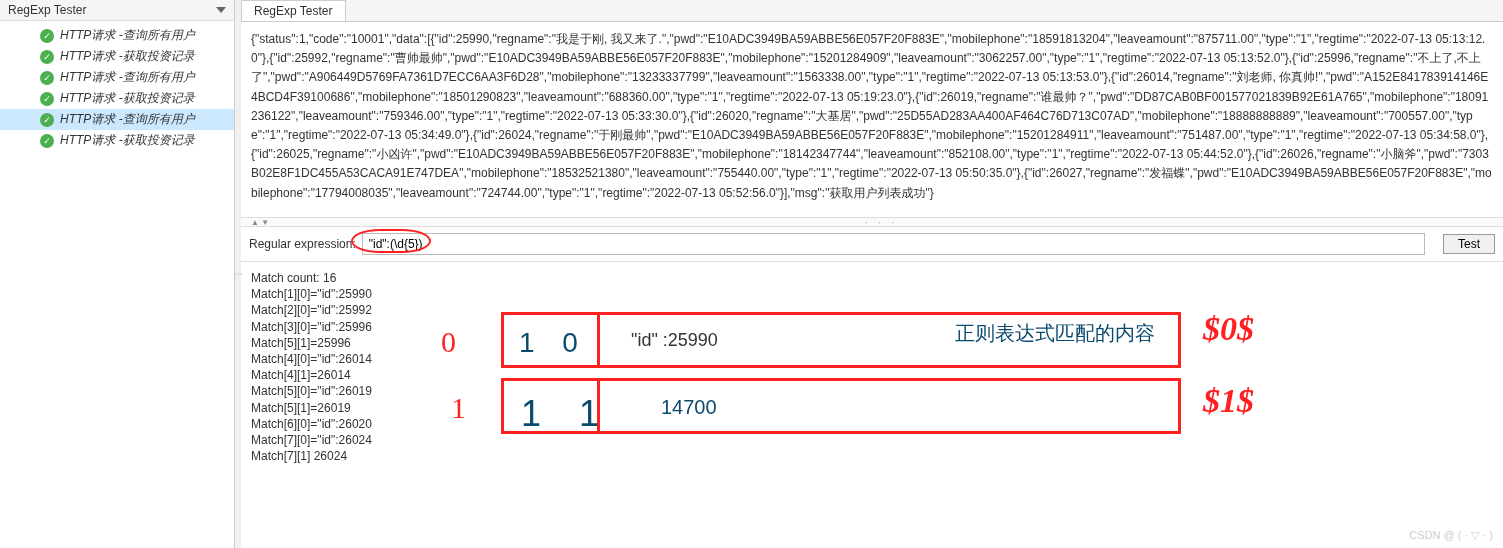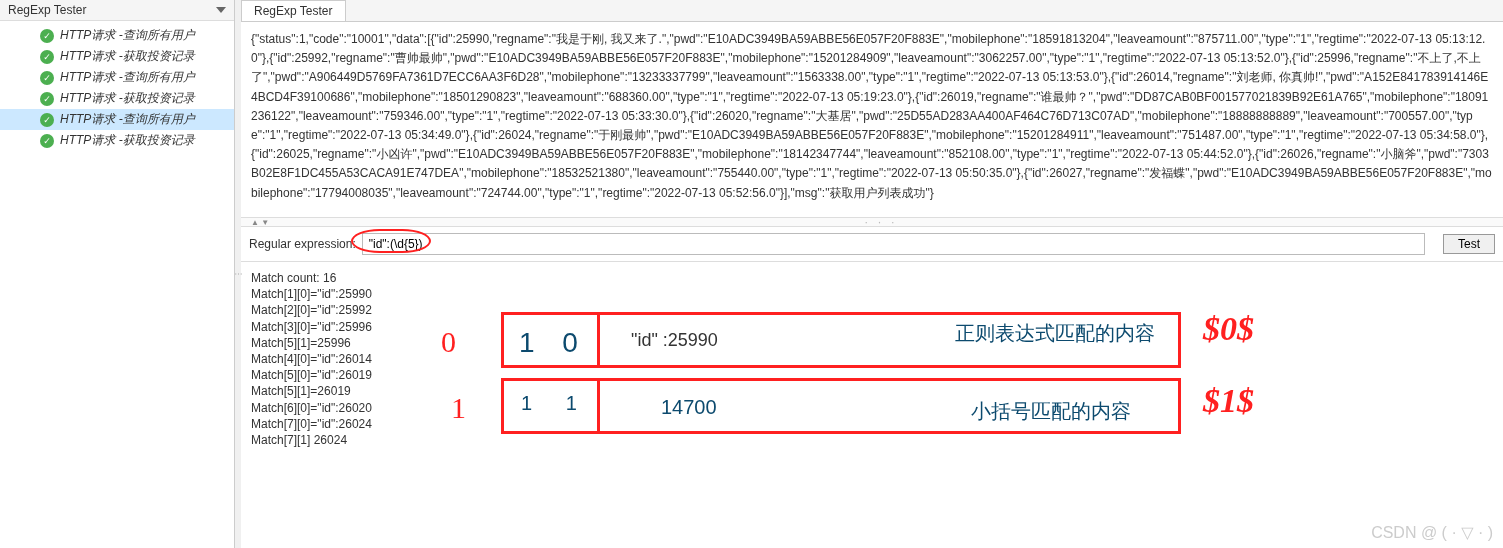--- a/index.html
+++ b/index.html
@@ -27,21 +27,21 @@
     .regex-label { margin-right: 6px; font-size: 12px; text-align: center; }
     .regex-input { flex: 1; border: 1px solid #bbb; padding: 3px 6px; font-size: 12px; height: 22px; }
     .test-btn { margin-left: 18px; padding: 2px 14px; border: 1px solid #999; background: #f0f0f0; font-size: 12px; cursor: pointer; }
     .results { padding: 8px 10px; font-size: 12px; line-height: 1.35; position: relative; flex: 1; overflow: hidden; }
     .result-line { white-space: nowrap; }
     .highlight-oval { position: absolute; border: 2px solid #ff2020; border-radius: 50% / 70%; pointer-events: none; }
     .anno-box { position: absolute; border: 3px solid #ff2020; pointer-events: none; }
     .anno-text { position: absolute; color: #0c4a6e; font-size: 20px; font-family: "Microsoft YaHei", sans-serif; pointer-events: none; }
     .anno-hand { position: absolute; color: #ff2020; font-family: "Comic Sans MS", cursive; pointer-events: none; }
     .vline { position: absolute; width: 3px; background: #ff2020; pointer-events: none; }
-    .watermark { position: absolute; right: 10px; bottom: 6px; color: #ccc; font-size: 16px; }
+    .watermark { position: absolute; right: 10px; bottom: 6px; color: #ccc; font-size: 11px; }
     .watermark::after { content: " ( · ▽ · )"; }
   </style>
 </head>
 <body>
 
 <div class="container">
   <div class="sidebar">
     <div class="sidebar-header">
       <span class="sidebar-header-title">RegExp Tester</span>
       <span class="dropdown-arrow"></span>
@@ -97,37 +97,37 @@
       <div class="highlight-oval" style="left:110px; top:2px; width:80px; height:24px;"></div>
     </div>
 
     <div class="results">
       <div class="result-line">Match count: 16</div>
       <div class="result-line">Match[1][0]="id":25990</div>
       <div class="result-line">Match[2][0]="id":25992</div>
       <div class="result-line">Match[3][0]="id":25996</div>
       <div class="result-line">Match[5][1]=25996</div>
       <div class="result-line">Match[4][0]="id":26014</div>
+      <div class="result-line">Match[4][1]=26014</div>
       <div class="result-line">Match[5][0]="id":26019</div>
       <div class="result-line">Match[5][1]=26019</div>
       <div class="result-line">Match[6][0]="id":26020</div>
       <div class="result-line">Match[7][0]="id":26024</div>
       <div class="result-line">Match[7][1]  26024</div>
 
       <div class="anno-box" style="left:260px; top:50px; width:680px; height:56px;"></div>
       <div class="vline" style="left:356px; top:50px; height:56px;"></div>
       <div class="anno-text" style="left:278px; top:62px; font-size:28px; letter-spacing:10px;">1 0</div>
       <div class="anno-text" style="left:390px; top:66px; color:#333; font-size:18px;">"id" :25990</div>
       <div class="anno-text" style="left:714px; top:58px;">正则表达式匹配的内容</div>
 
       <div class="anno-box" style="left:260px; top:116px; width:680px; height:56px;"></div>
       <div class="vline" style="left:356px; top:116px; height:56px;"></div>
-      <div class="anno-text" style="left:280px; top:128px; font-size:20px; letter-spacing:14px;">1 1</div>
+      <div class="anno-text" style="left:280px; top:128px; font-size:36px; letter-spacing:14px;">1 1</div>
       <div class="anno-text" style="left:420px; top:132px;">14700</div>
-      <div class="anno-text" style="left:730px; top:136px;">小括号匹配的内容</div>
 
       <div class="anno-hand" style="left:200px; top:60px; font-size:30px;">0</div>
       <div class="anno-hand" style="left:210px; top:126px; font-size:30px;">1</div>
 
       <div class="anno-hand" style="left:962px; top:44px; font-size:34px; font-weight:bold; font-style:italic;">$0$</div>
       <div class="anno-hand" style="left:962px; top:116px; font-size:34px; font-weight:bold; font-style:italic;">$1$</div>
     </div>
 
     <div class="watermark">CSDN @</div>
   </div>

